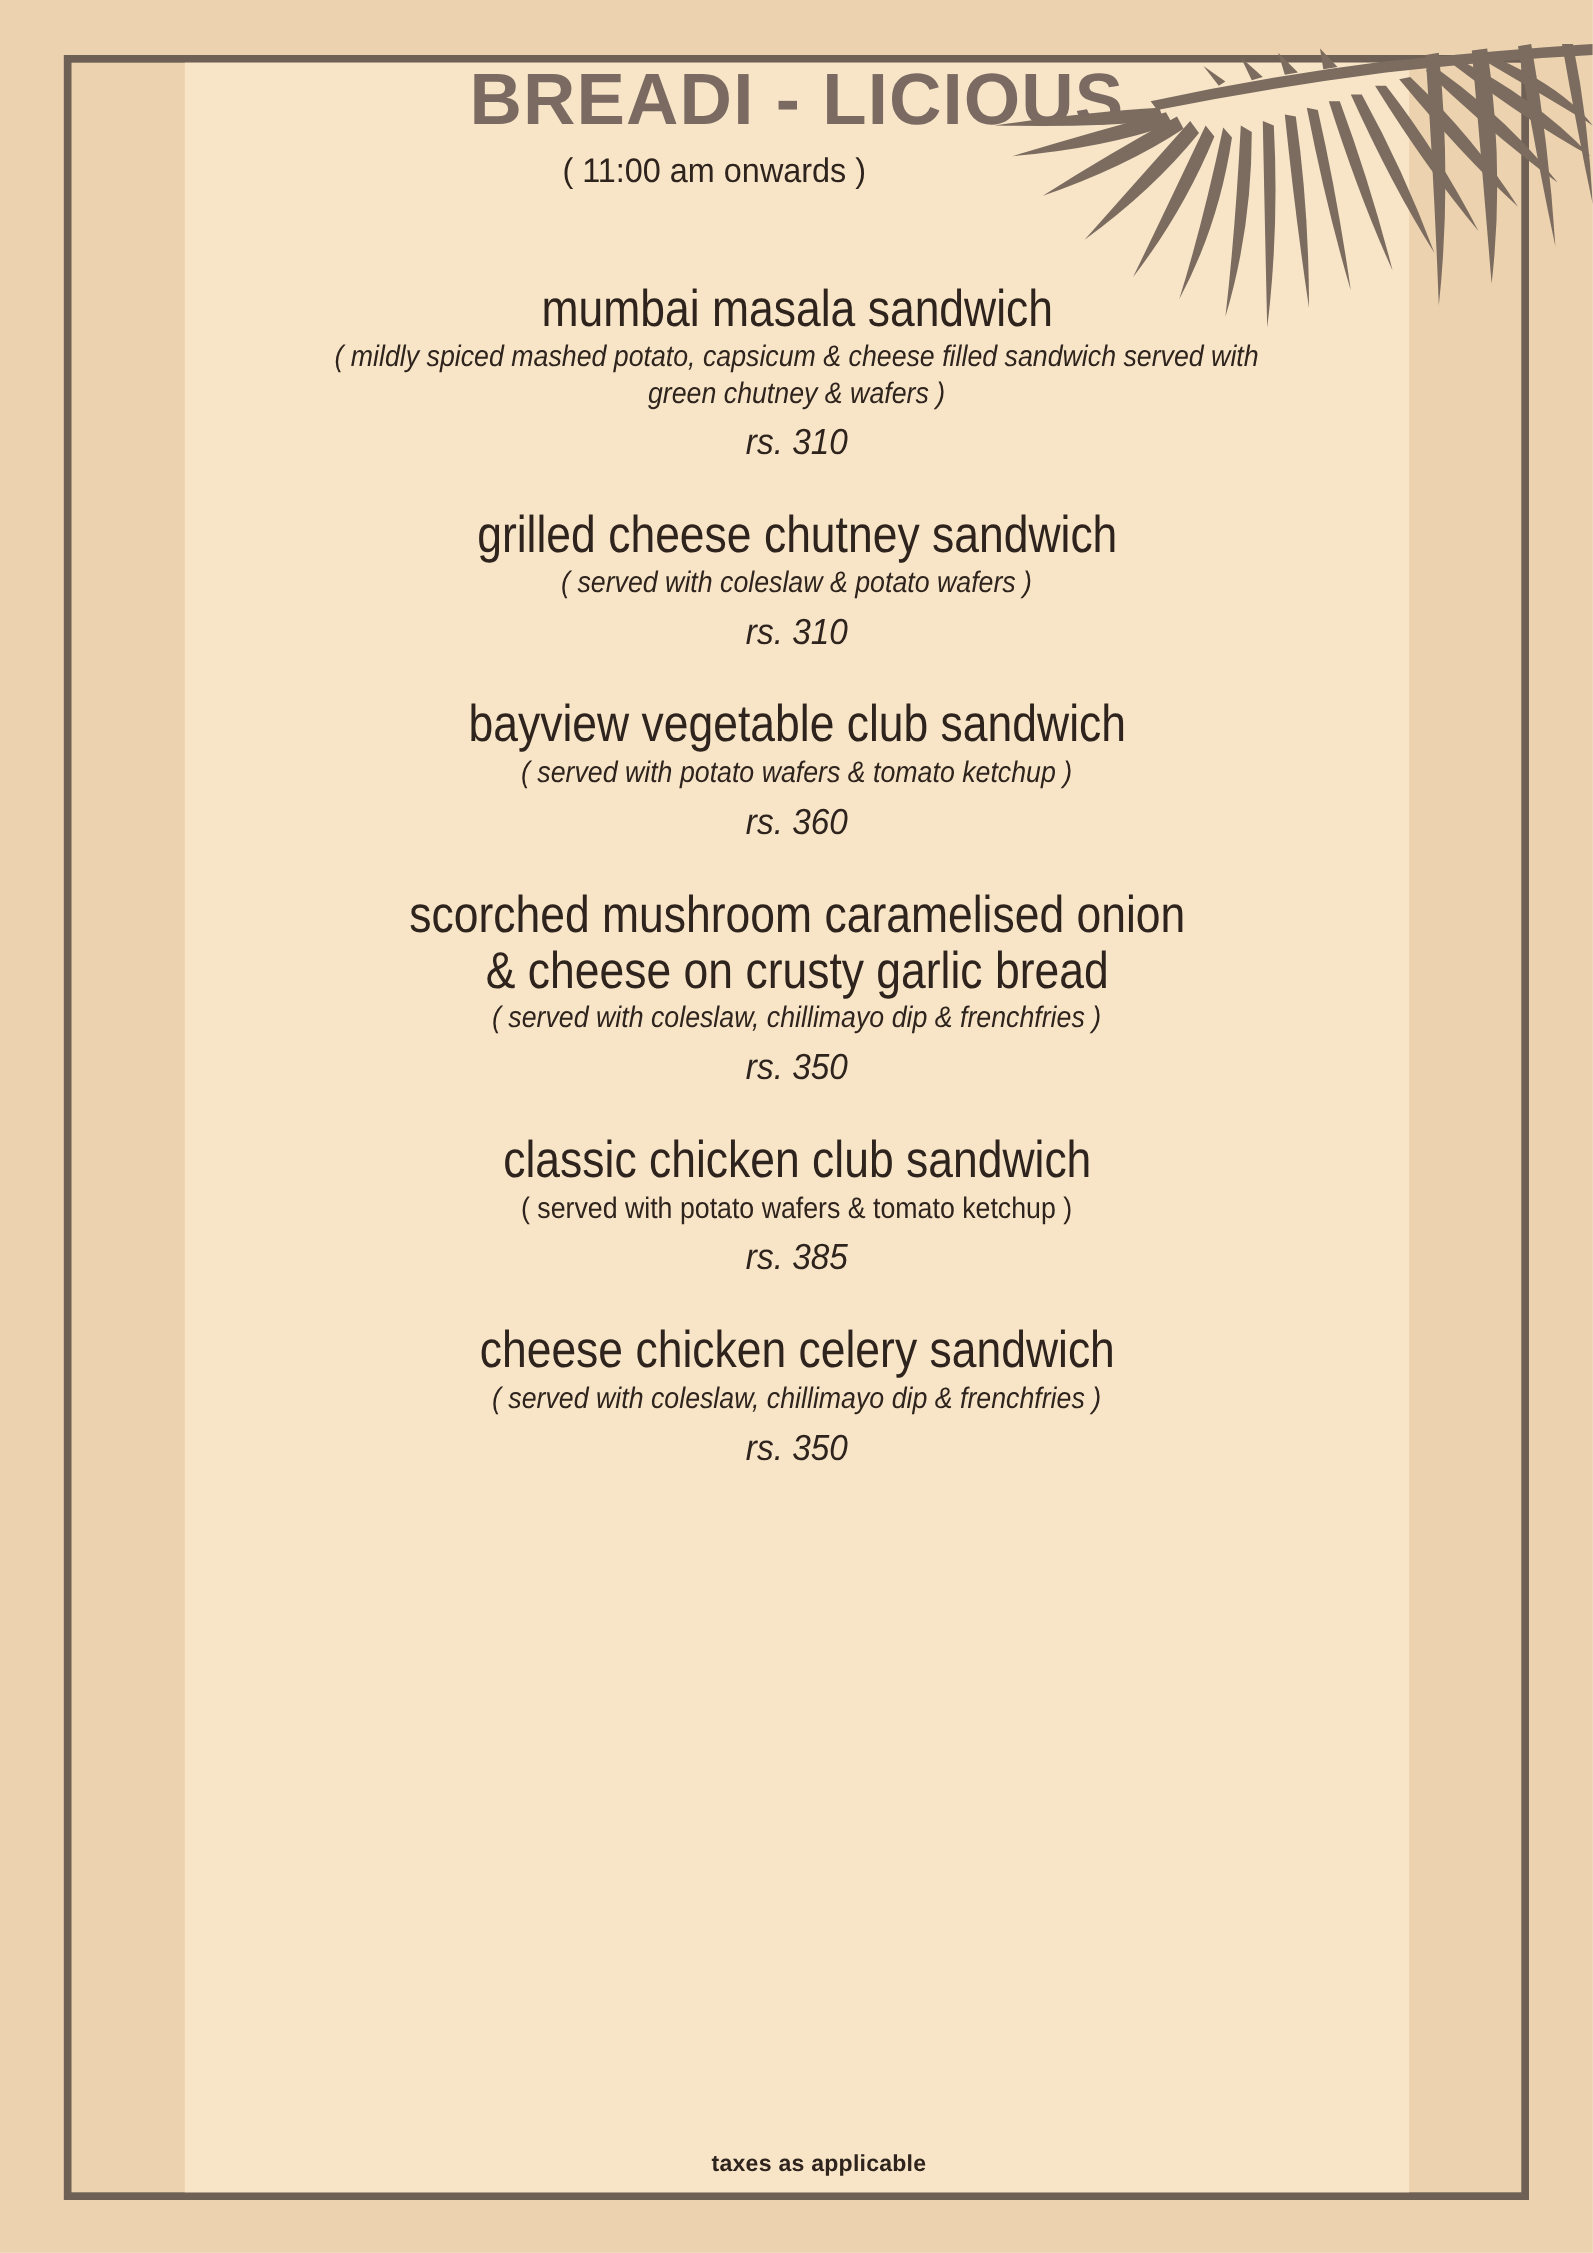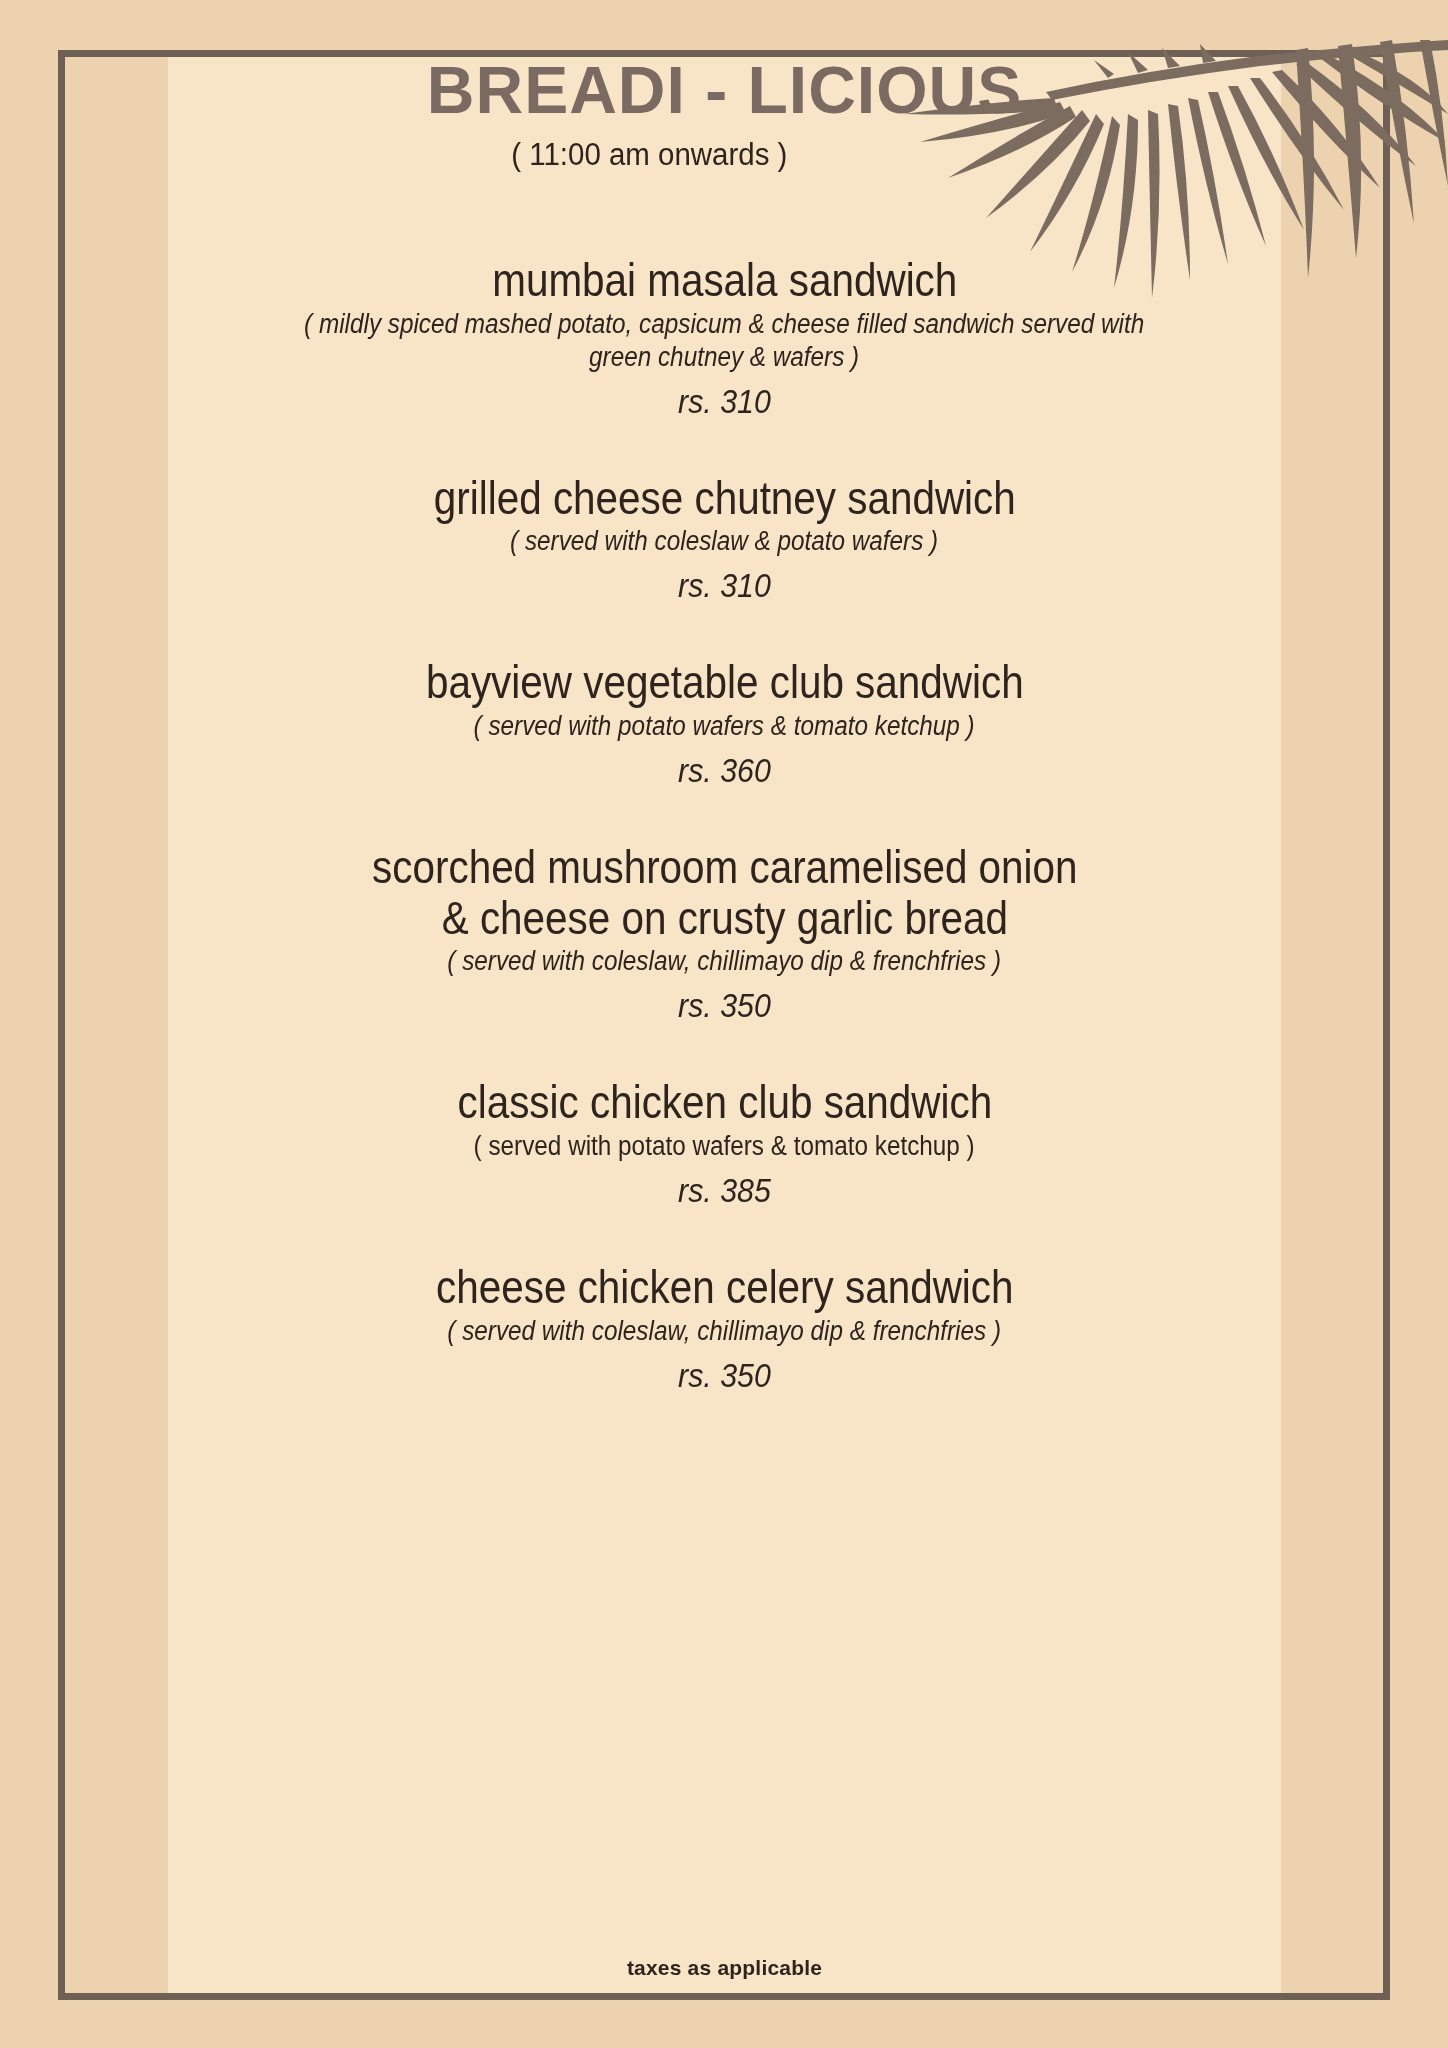--- a/index.html
+++ b/index.html
@@ -40,21 +40,21 @@
   .subtitle{
     margin-top:14px;
     font-size:31px;
     color:var(--text,#2e241d);
     transform:translateX(-75px) scaleX(0.95);
     white-space:nowrap;
   }
   .items{
     margin-top:82px;
     display:flex;flex-direction:column;align-items:center;
-    gap:52px;
+    gap:40px;
     width:100%;
   }
   .item{display:flex;flex-direction:column;align-items:center;width:100%;}
   .name{
     font-size:47px;line-height:1.08;
     color:var(--text,#2e241d);
     transform:scaleX(0.86);
     transform-origin:50% 50%;
     white-space:pre-line;
     width:120%;
@@ -75,20 +75,21 @@
     color:var(--text,#2e241d);
     transform:scaleX(0.92);
     transform-origin:50% 50%;
   }
   .tax-note{
     position:absolute;
     bottom:13px;left:0;width:100%;
     text-align:center;
     font-size:21px;font-weight:bold;letter-spacing:0.2px;
     color:var(--text,#2e241d);
+    padding-left:20px;
   }
   .palm{
     position:absolute;
     top:40px;right:0;
     width:640px;height:292px;
     z-index:5;
     fill:var(--leaf,#7b6c5f);
   }
 </style>
 </head>

